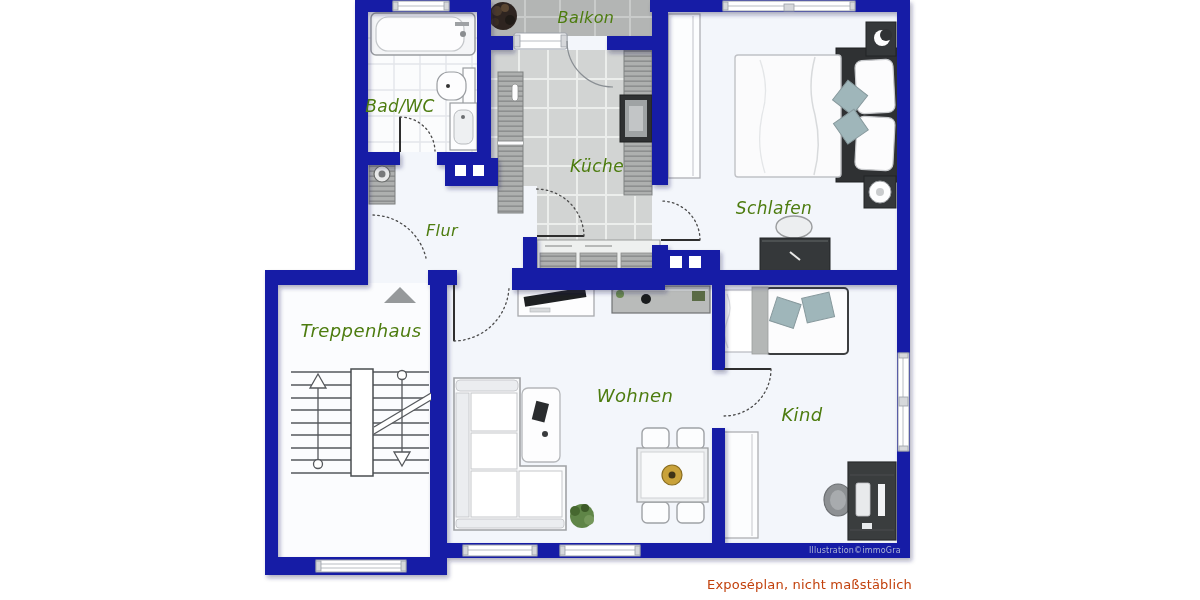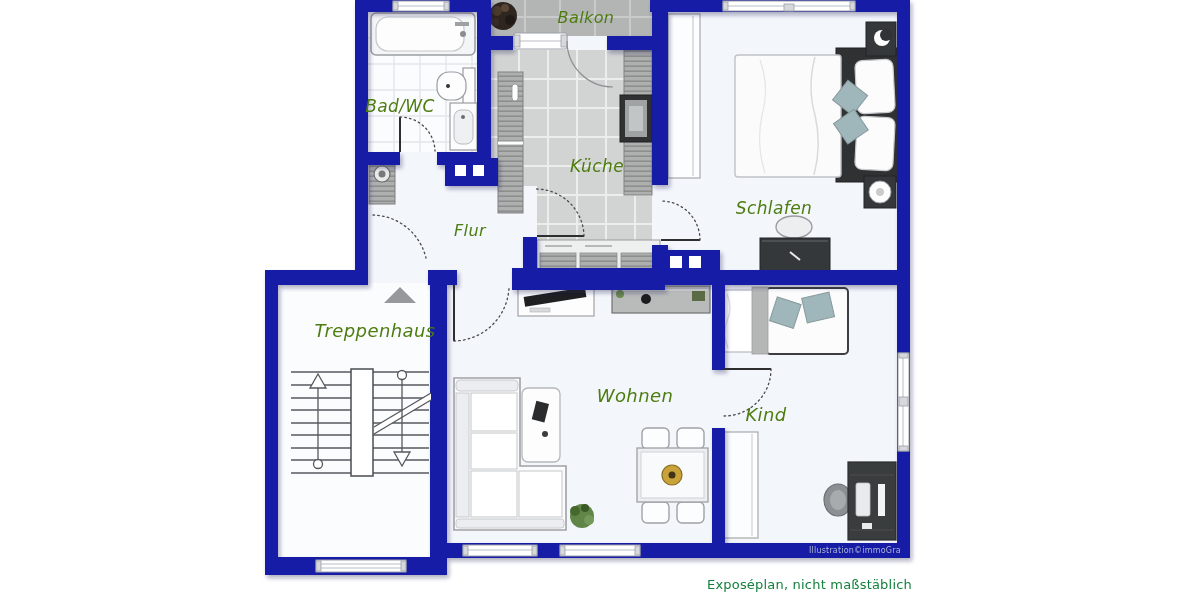--- a/index.html
+++ b/index.html
@@ -11,21 +11,21 @@
   html,body{margin:0;padding:0;background:#fff;}
   #stage{position:relative;width:1200px;height:600px;background:#ffffff;overflow:hidden;
          font-family:"DejaVu Sans","Liberation Sans",sans-serif;}
   #plan-svg{position:absolute;left:0;top:0;}
   .room-label{position:absolute;transform:translate(-50%,-50%);font-size:17px;color:#4d7c0f;
               letter-spacing:.4px;white-space:nowrap;font-style:italic;}
   .room-label.big{font-size:18px;}
   .room-label.small{font-size:16px;}
   .credit{position:absolute;left:809px;top:546px;width:92px;text-align:center;font-size:8px;
           color:#aeb6d4;letter-spacing:.2px;white-space:nowrap;overflow:hidden;}
-  .note{position:absolute;right:288px;top:577px;font-size:13px;color:#15803d;letter-spacing:.2px;}
+  .note{position:absolute;right:288px;top:577px;font-size:13px;color:#c2410c;letter-spacing:.2px;}
   
   .w{fill:var(--wall);}
   .win{fill:#ffffff;stroke:#9ba0a8;stroke-width:1;}
   .wincap{fill:#d6d8db;stroke:#9ba0a8;stroke-width:.8;}
   .winline{stroke:#b9bdc2;stroke-width:1;fill:none;}
   .furnw{fill:#fcfdfe;stroke:#9fa2a6;stroke-width:1.4;}
   .dk{fill:#35383a;stroke:#232527;stroke-width:1;}
   .arc{fill:none;stroke:#4b4b4b;stroke-width:1.3;stroke-dasharray:1.6 3.2;stroke-linecap:round;}
   .leaf{stroke:#2e2e2e;stroke-width:2;fill:none;}
   .sline{stroke:#55585c;stroke-width:1.3;fill:none;}
@@ -399,20 +399,20 @@
     <polygon class="swhite" points="394,452 410,452 402,466"></polygon>
   </g>
 
   <polygon points="384,303 416,303 400,287" fill="#96999b"></polygon>
 </svg>
 
   <div class="room-label small" style="left:586px;top:17px;">Balkon</div>
   <div class="room-label" style="left:400px;top:106px;">Bad/WC</div>
   <div class="room-label" style="left:597px;top:140px;margin-top:26px;">Küche</div>
   <div class="room-label" style="left:774px;top:208px;">Schlafen</div>
-  <div class="room-label small" style="left:470px;top:230px;">Flur</div>
-  <div class="room-label big" style="left:361px;top:330px;margin-left:14px;">Treppenhaus</div>
+  <div class="room-label small" style="left:442px;top:230px;">Flur</div>
+  <div class="room-label big" style="left:361px;top:330px;">Treppenhaus</div>
   <div class="room-label big" style="left:635px;top:395px;">Wohnen</div>
-  <div class="room-label big" style="left:766px;top:414px;">Kind</div>
+  <div class="room-label big" style="left:802px;top:414px;">Kind</div>
 
   <div class="credit">Illustration©immoGrafik</div>
   <div class="note">Exposéplan, nicht maßstäblich</div>
 </div>
 
 </body></html>

